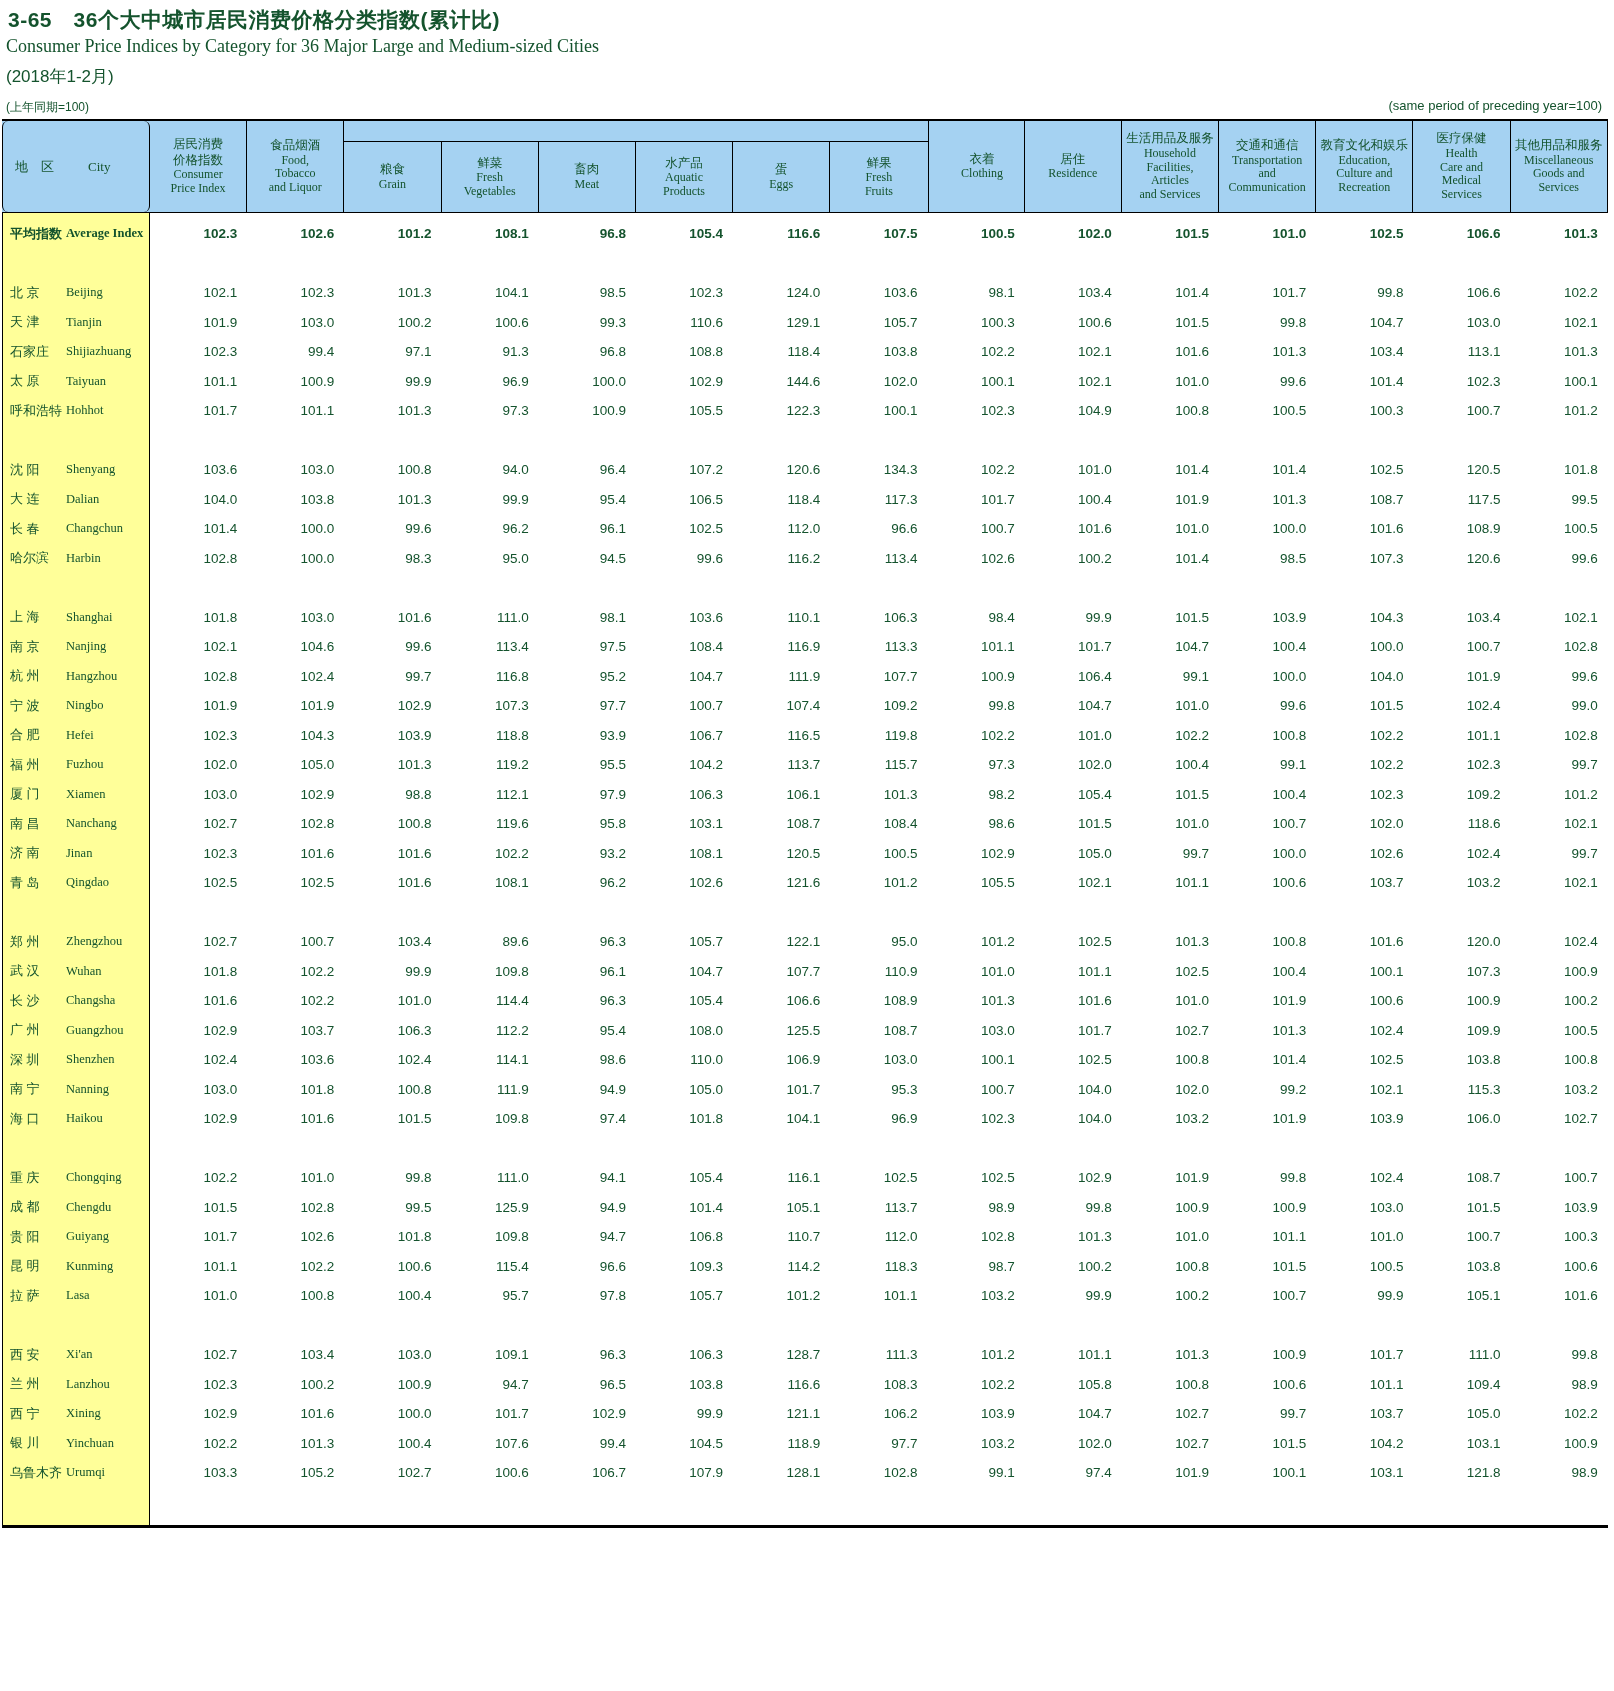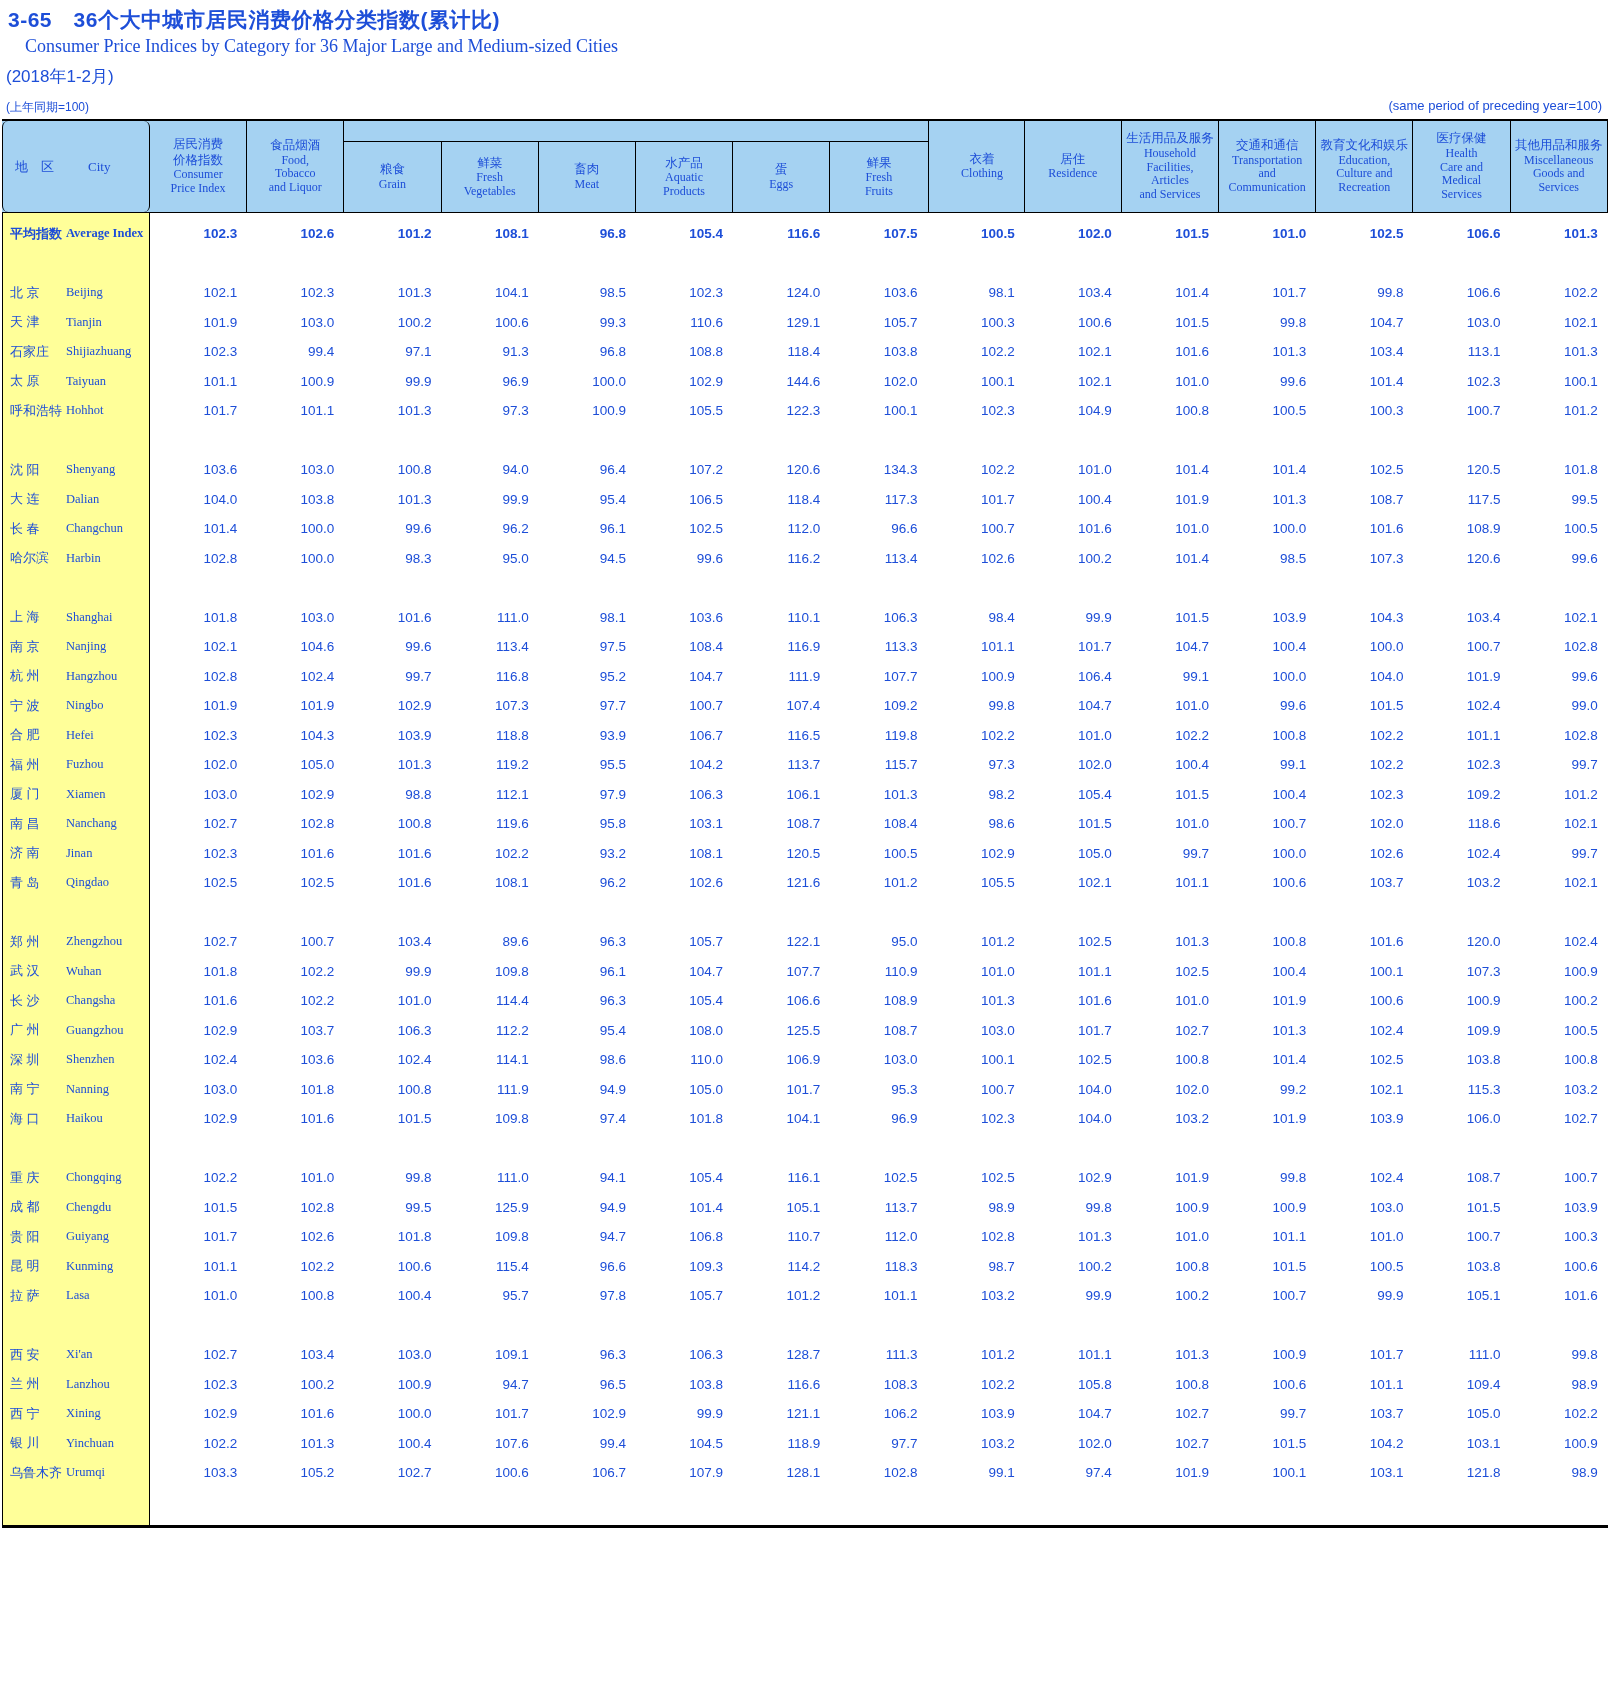--- a/index.html
+++ b/index.html
@@ -1,19 +1,19 @@
 <!DOCTYPE html>
 <html style="--header-bg: #A5D2F2; --city-bg: #FFFF99;"><head>
 <meta charset="utf-8">
 <style>
   html,body{margin:0;padding:0;background:#fff;}
-  .page{position:relative;width:1614px;height:1691px;background:#fff;color:#1d4ed8;
+  .page{position:relative;width:1614px;height:1691px;background:#fff;color:#14532d;
         font-family:"Liberation Sans",sans-serif;overflow:hidden;}
   .title{position:absolute;left:8px;top:6px;font-size:21px;font-weight:bold;letter-spacing:.5px;}
-  .subtitle{position:absolute;left:6px;top:36px;font-family:"Liberation Serif",serif;font-size:18px;margin-left:19px;}
+  .subtitle{position:absolute;left:6px;top:36px;font-family:"Liberation Serif",serif;font-size:18px;}
   .period{position:absolute;left:6px;top:65px;font-family:Liberation Sans, sans-serif;font-size:17px;}
   .note-left{position:absolute;left:6px;top:99px;font-size:12px;}
   .note-right{position:absolute;right:12px;top:98px;font-family:Liberation Sans, sans-serif;font-size:13px;}
 
   .tablewrap{position:absolute;left:2px;top:119px;width:1606px;}
   .thead{display:flex;height:94px;background:var(--header-bg,#A5D2F2);
          border-top:2px solid #000;border-bottom:1px solid #000;box-sizing:border-box;}
   .corner{flex:0 0 148px;box-sizing:border-box;display:flex;align-items:center;
           border-left:1px solid #000;border-right:1px solid #000;border-radius:6px;}
   .corner .zh{margin-left:12px;font-size:13px;}

